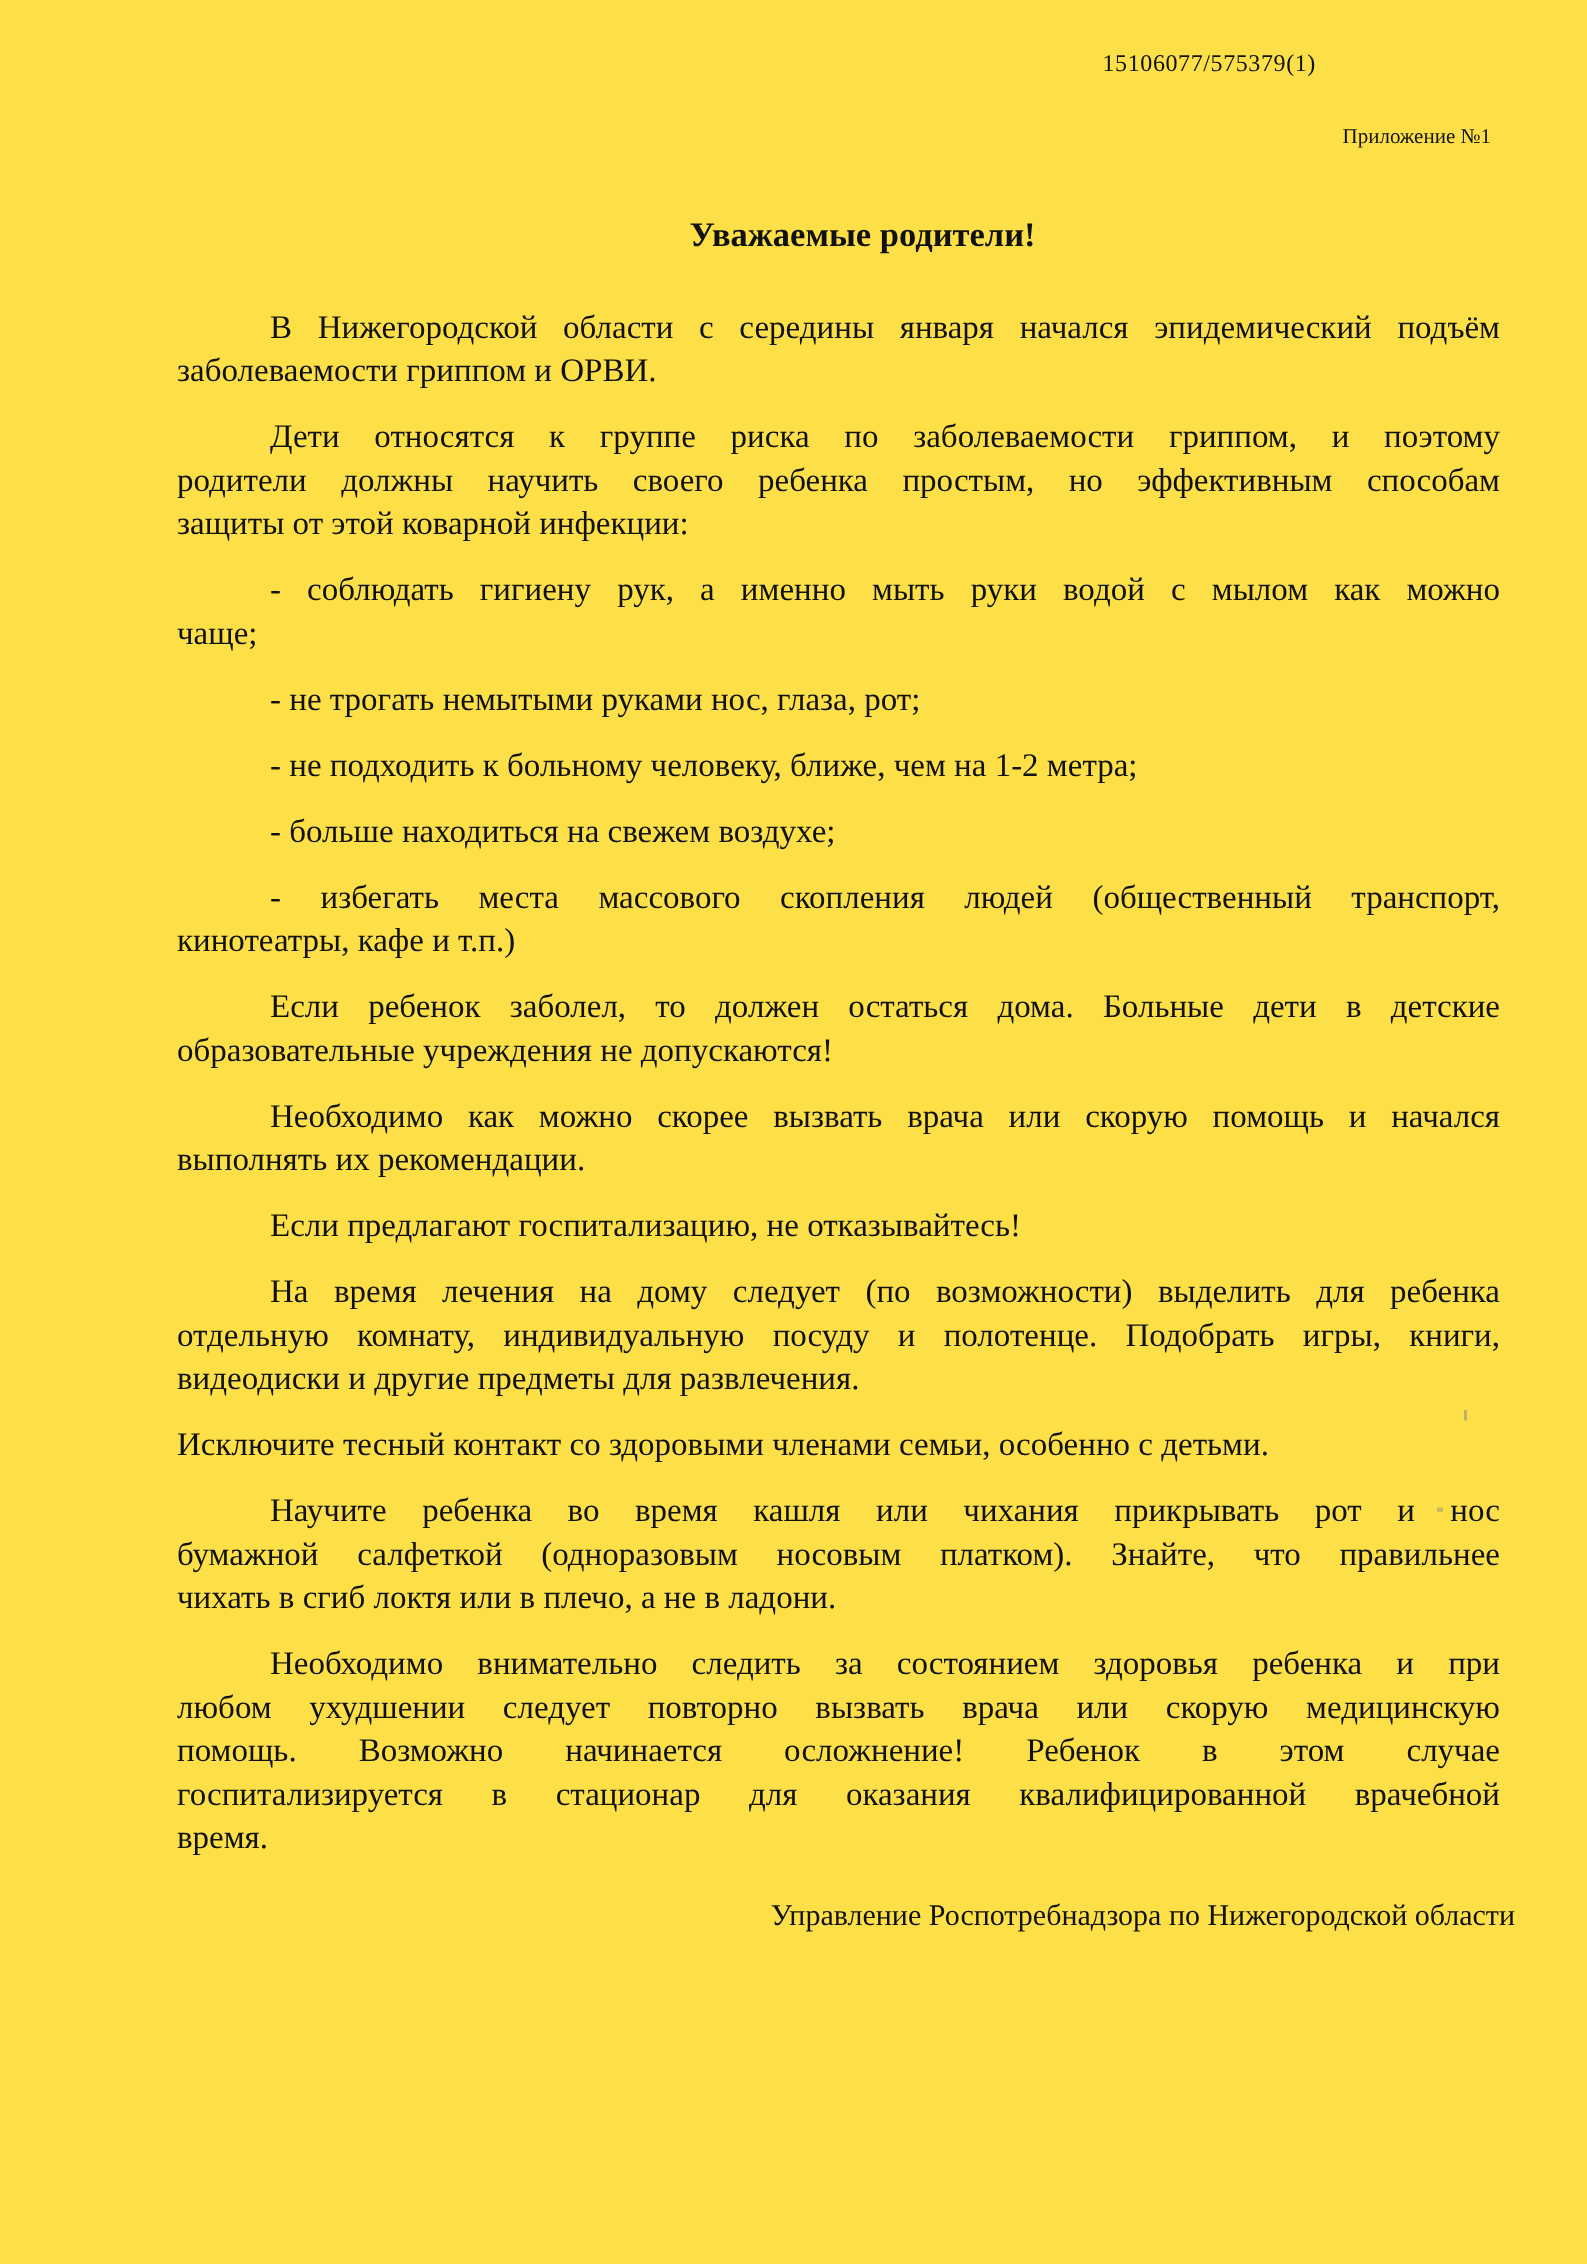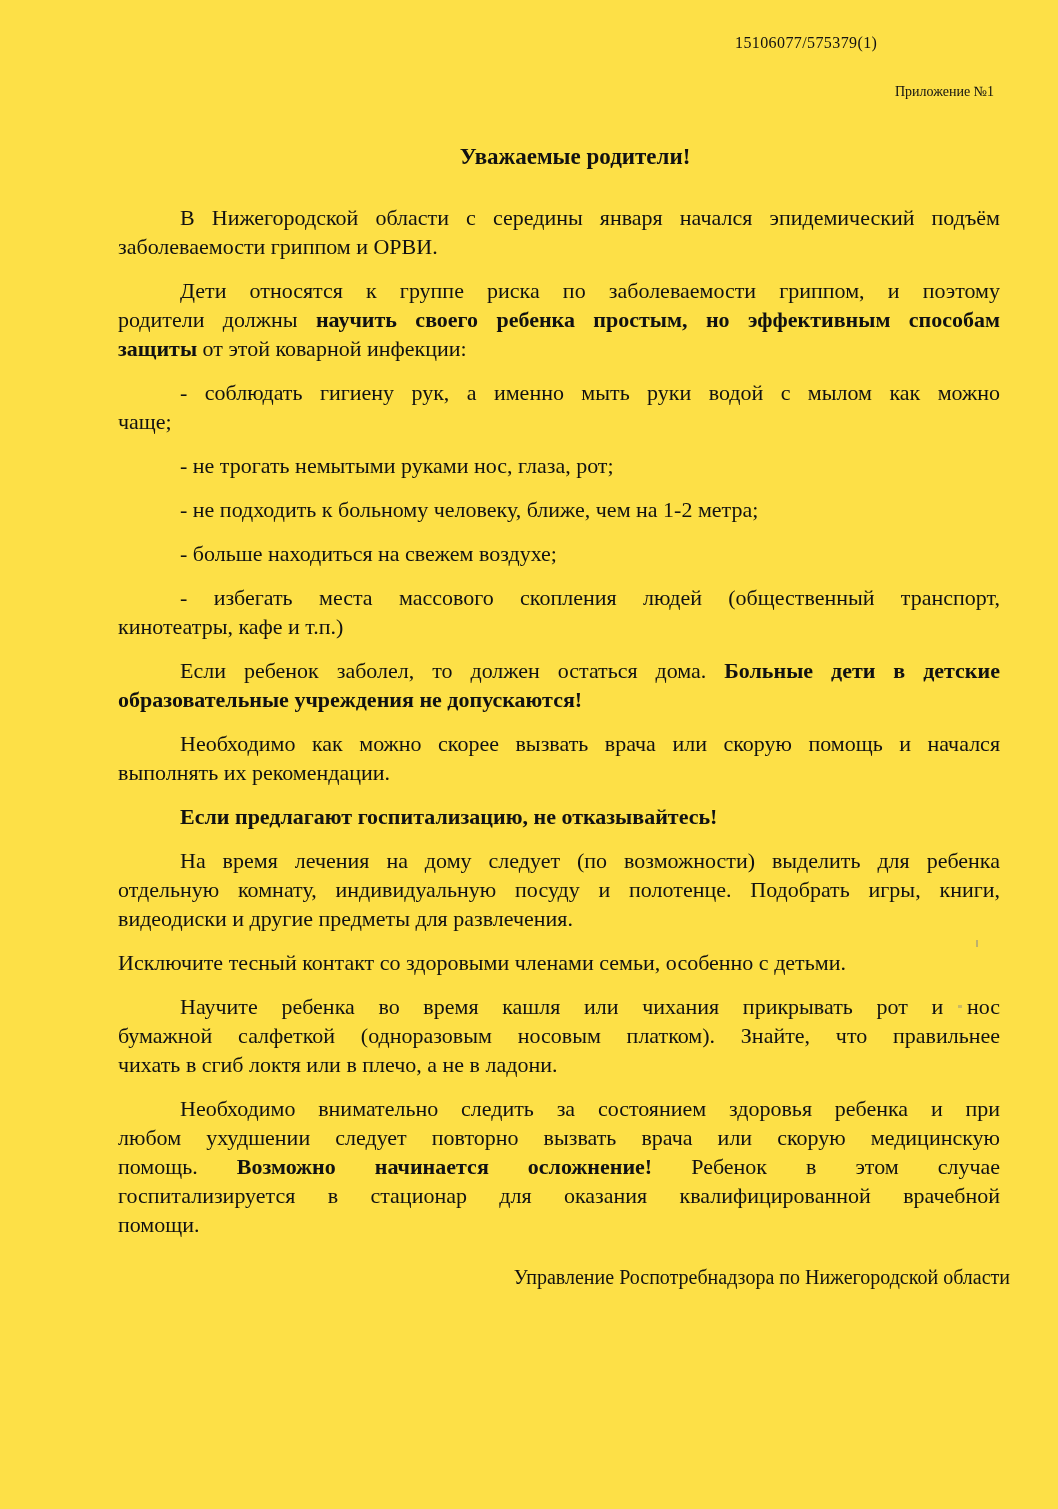--- a/index.html
+++ b/index.html
@@ -54,21 +54,21 @@
   .line {
     line-height: 29px;
     min-height: 29px;
     text-align: left;
   }
   .line.fill {
     text-align: justify;
     text-align-last: justify;
   }
   .line.indent { padding-left: 62px; }
-  .run.bold { font-weight: bold; }
+  .run.bold { font-weight: normal; }
   .footer {
     position: absolute;
     right: 48px;
     top: 1266px;
     font-size: 20px;
     white-space: nowrap;
   }
   .artifact {
     position: absolute;
     background: #8a8a8a;
@@ -135,21 +135,21 @@
       <div class="para">
         <div class="line fill indent"><span class="run">Научите ребенка во время кашля или чихания  прикрывать рот и нос</span></div>
         <div class="line fill"><span class="run">бумажной салфеткой (одноразовым носовым платком). Знайте, что правильнее</span></div>
         <div class="line"><span class="run">чихать в сгиб  локтя или в плечо, а не в ладони.</span></div>
       </div>
       <div class="para">
         <div class="line fill indent"><span class="run">Необходимо внимательно  следить за состоянием здоровья  ребенка и при</span></div>
         <div class="line fill"><span class="run">любом ухудшении следует  повторно вызвать врача или скорую медицинскую</span></div>
         <div class="line fill"><span class="run">помощь. </span><span class="run bold">Возможно начинается осложнение!</span><span class="run">  Ребенок в этом случае</span></div>
         <div class="line fill"><span class="run">госпитализируется в стационар  для оказания  квалифицированной врачебной</span></div>
-        <div class="line"><span class="run">помощи.</span></div>
+        <div class="line"><span class="run">время.</span></div>
       </div>
     </div>
 
   <div class="footer">Управление Роспотребнадзора по Нижегородской области</div>
 
   <div class="artifact a1"></div>
   <div class="artifact a2"></div>
 </div>
 
 </body></html>

